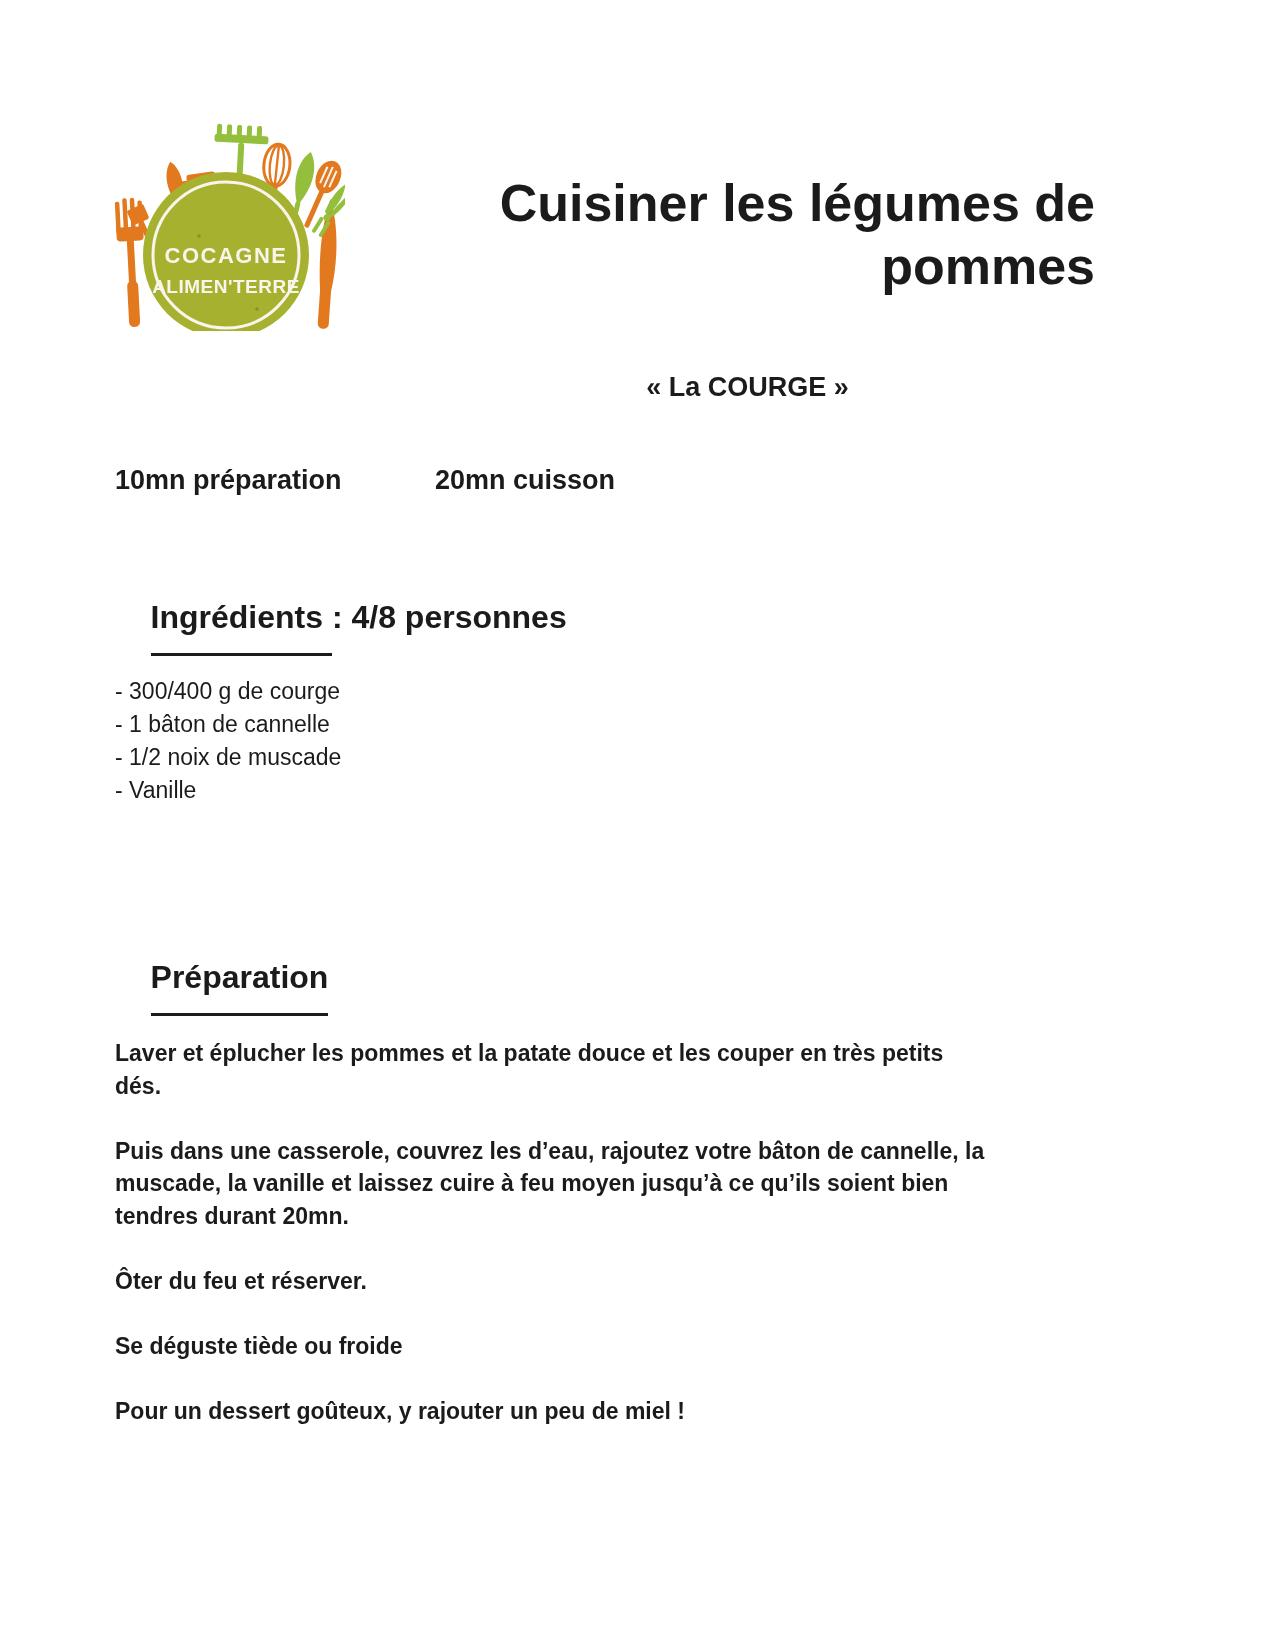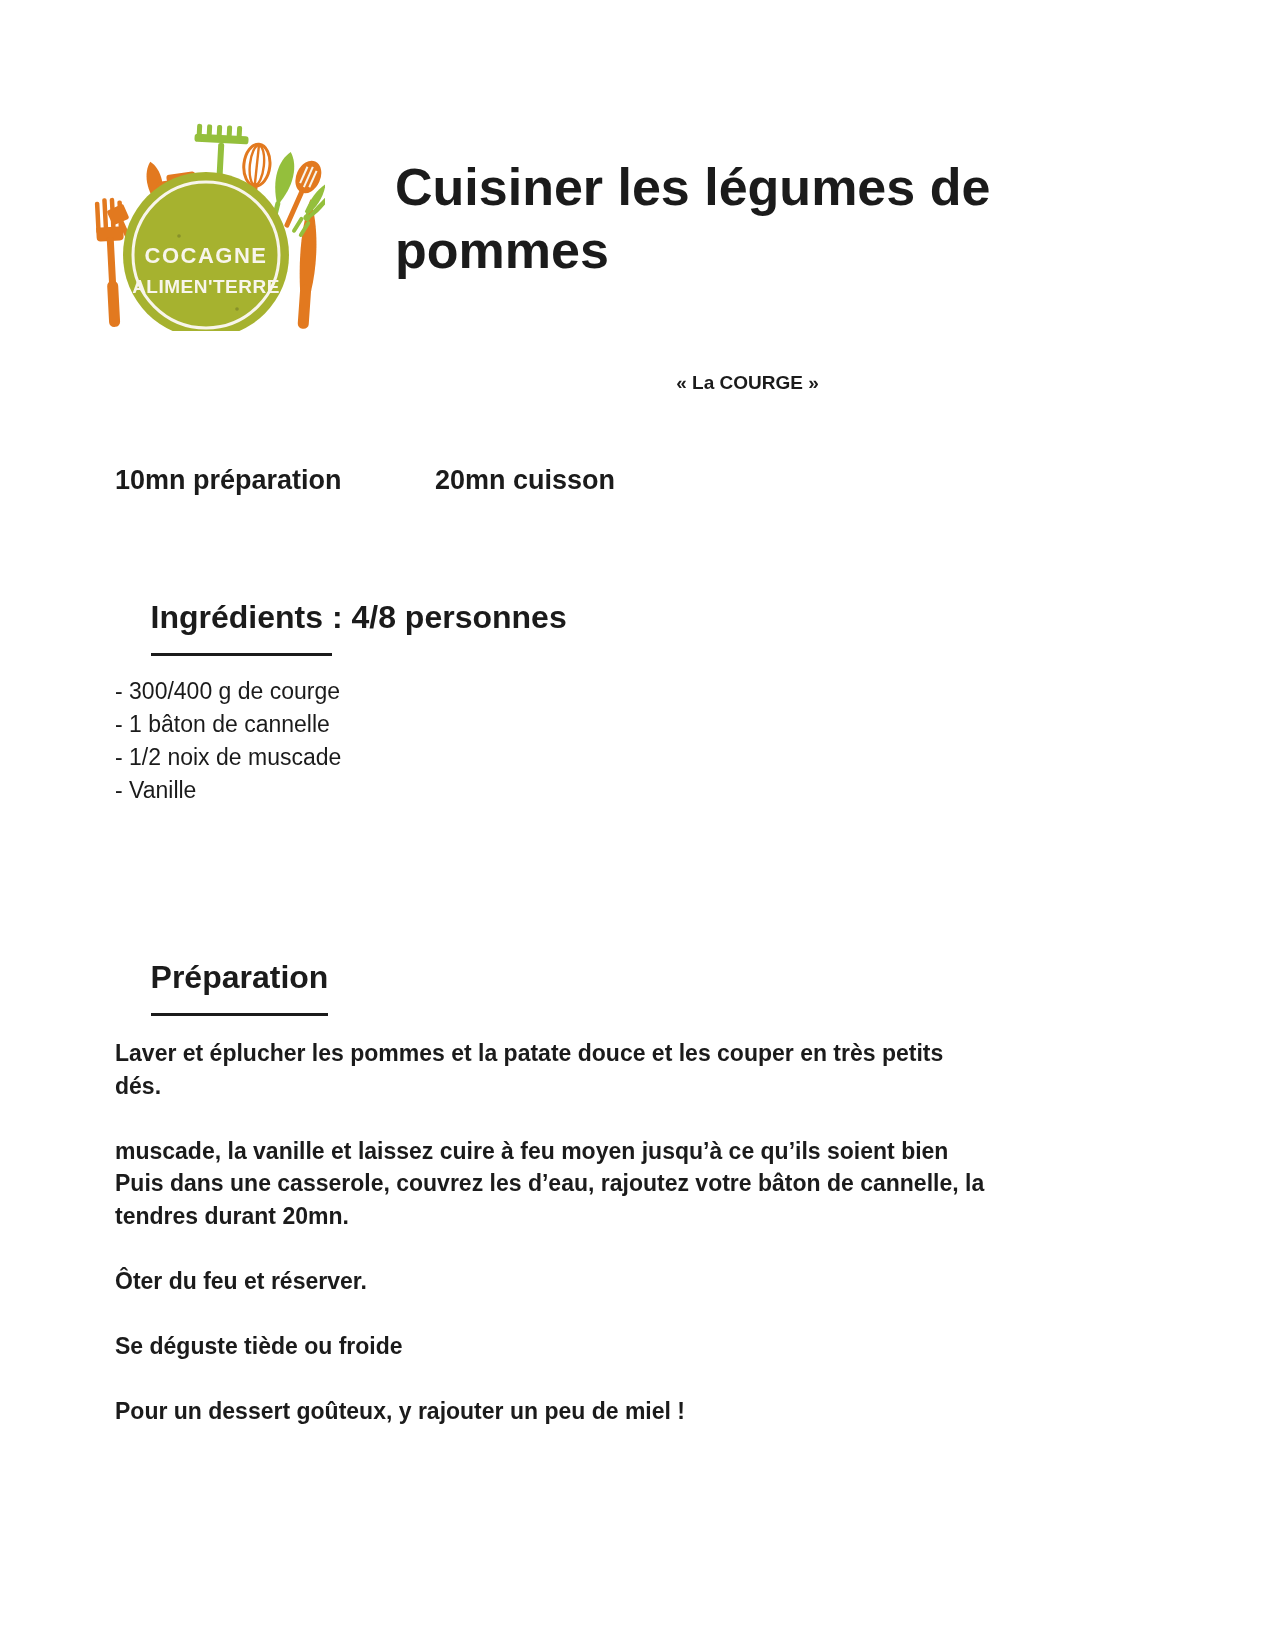--- a/index.html
+++ b/index.html
@@ -14,31 +14,31 @@
   .page{
     position:relative;
     width:1275px;
     height:1650px;
     background:#ffffff;
     font-family:"Liberation Sans","DejaVu Sans",sans-serif;
     color:var(--ink);
     overflow:hidden;
   }
   .abs{position:absolute;}
-  .logo-box{left:87px;top:113px;width:238px;height:218px;}
+  .logo-box{left:107px;top:113px;width:238px;height:218px;}
   .title-block{
-    left:395px;top:156px;width:700px;
-    text-align:left;
+    left:395px;top:172px;width:700px;
+    text-align:right;
     font-size:52px;font-weight:bold;line-height:63px;
     letter-spacing:0px;
   }
   .subtitle{
     left:340px;top:372px;width:815px;
     text-align:center;
-    font-size:19px;font-weight:bold;
+    font-size:27px;font-weight:bold;
     white-space:nowrap;
   }
   .time-prep{left:115px;top:465px;font-size:27px;font-weight:bold;white-space:nowrap;}
   .time-cook{left:435px;top:465px;font-size:27px;font-weight:bold;white-space:nowrap;}
   .h2{
     font-size:32px;font-weight:bold;white-space:pre;
   }
   .h2-ingredients{left:115px;top:562px;}
   .h2-preparation{left:115px;top:922px;}
   .u{
@@ -171,22 +171,22 @@
   <div class="abs h2 h2-preparation">
     <span class="u">Préparation</span>
   </div>
 
   <div class="abs prep-body">
     <div class="para">
       <div>Laver et éplucher les pommes et la patate douce et les couper en très petits</div>
       <div>dés.</div>
     </div>
     <div class="para">
+      <div>Puis dans une casserole, couvrez les d’eau, rajoutez votre bâton de cannelle, la</div>
       <div>muscade, la vanille et laissez cuire à feu moyen jusqu’à ce qu’ils soient bien</div>
-      <div>Puis dans une casserole, couvrez les d’eau, rajoutez votre bâton de cannelle, la</div>
       <div>tendres durant 20mn.</div>
     </div>
     <div class="para">
       <div>Ôter du feu et réserver.</div>
     </div>
     <div class="para">
       <div>Se déguste tiède ou froide</div>
     </div>
     <div class="para">
       <div>Pour un dessert goûteux, y rajouter un peu de miel !</div>

